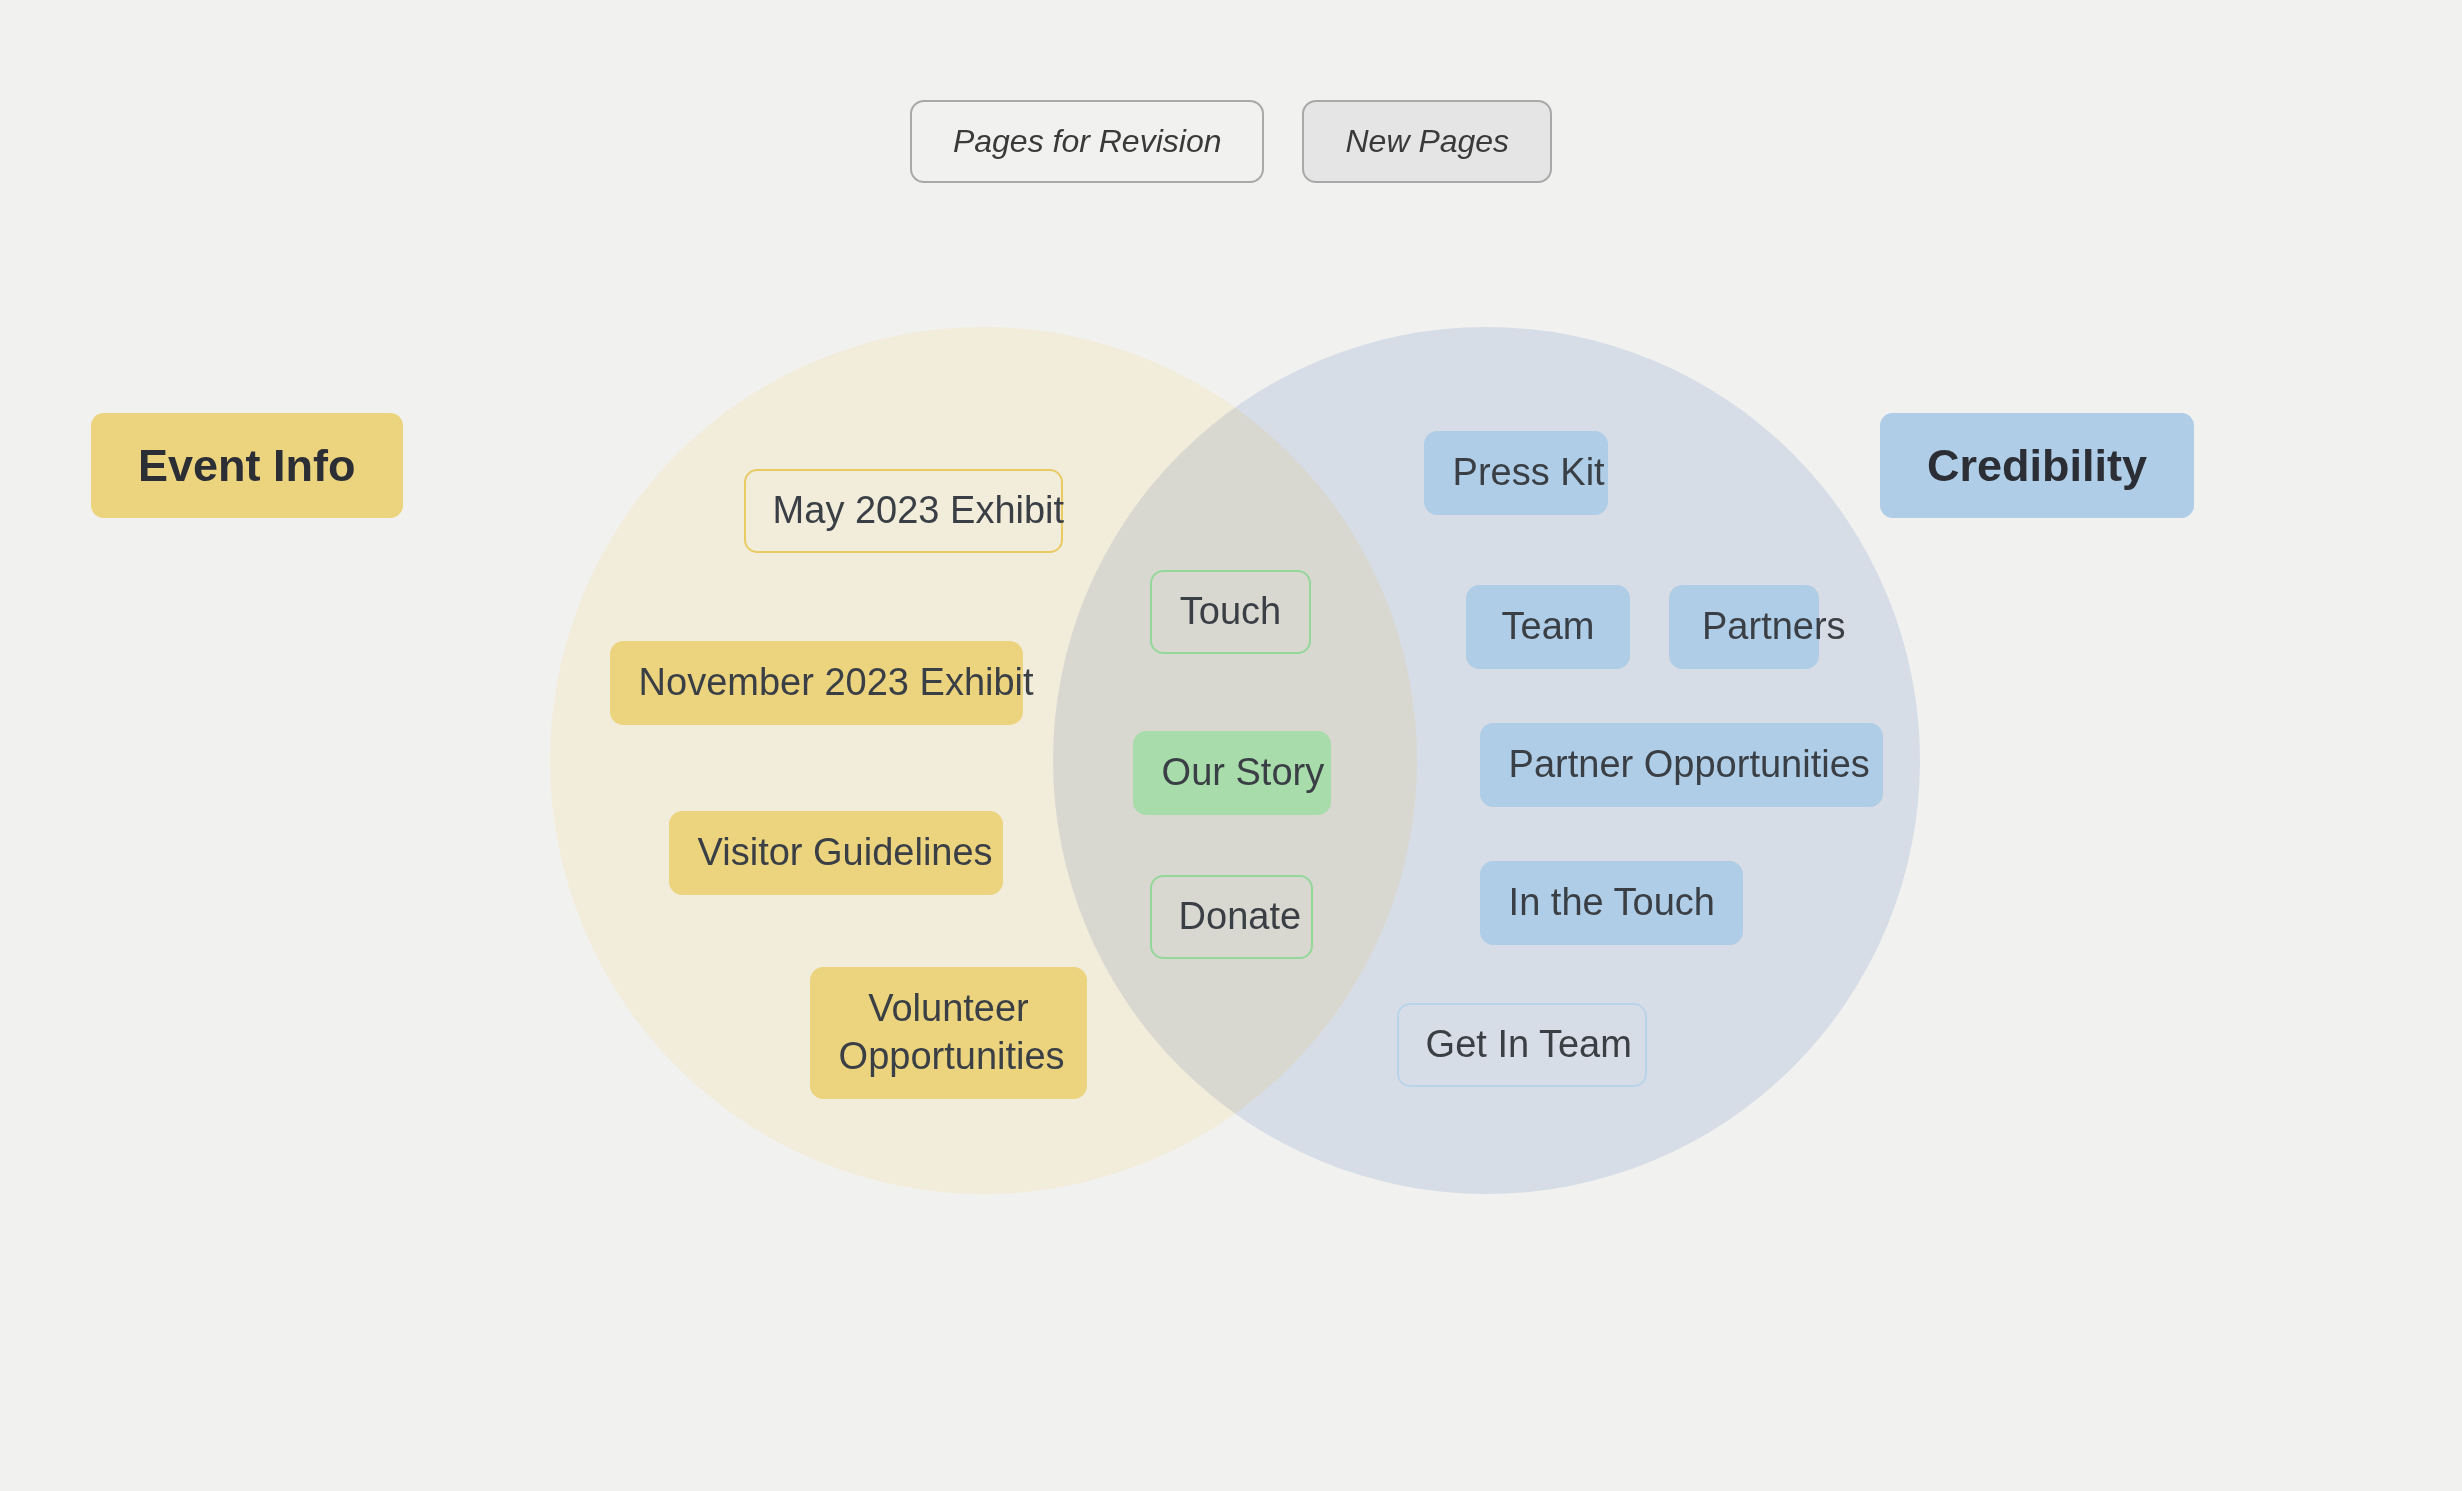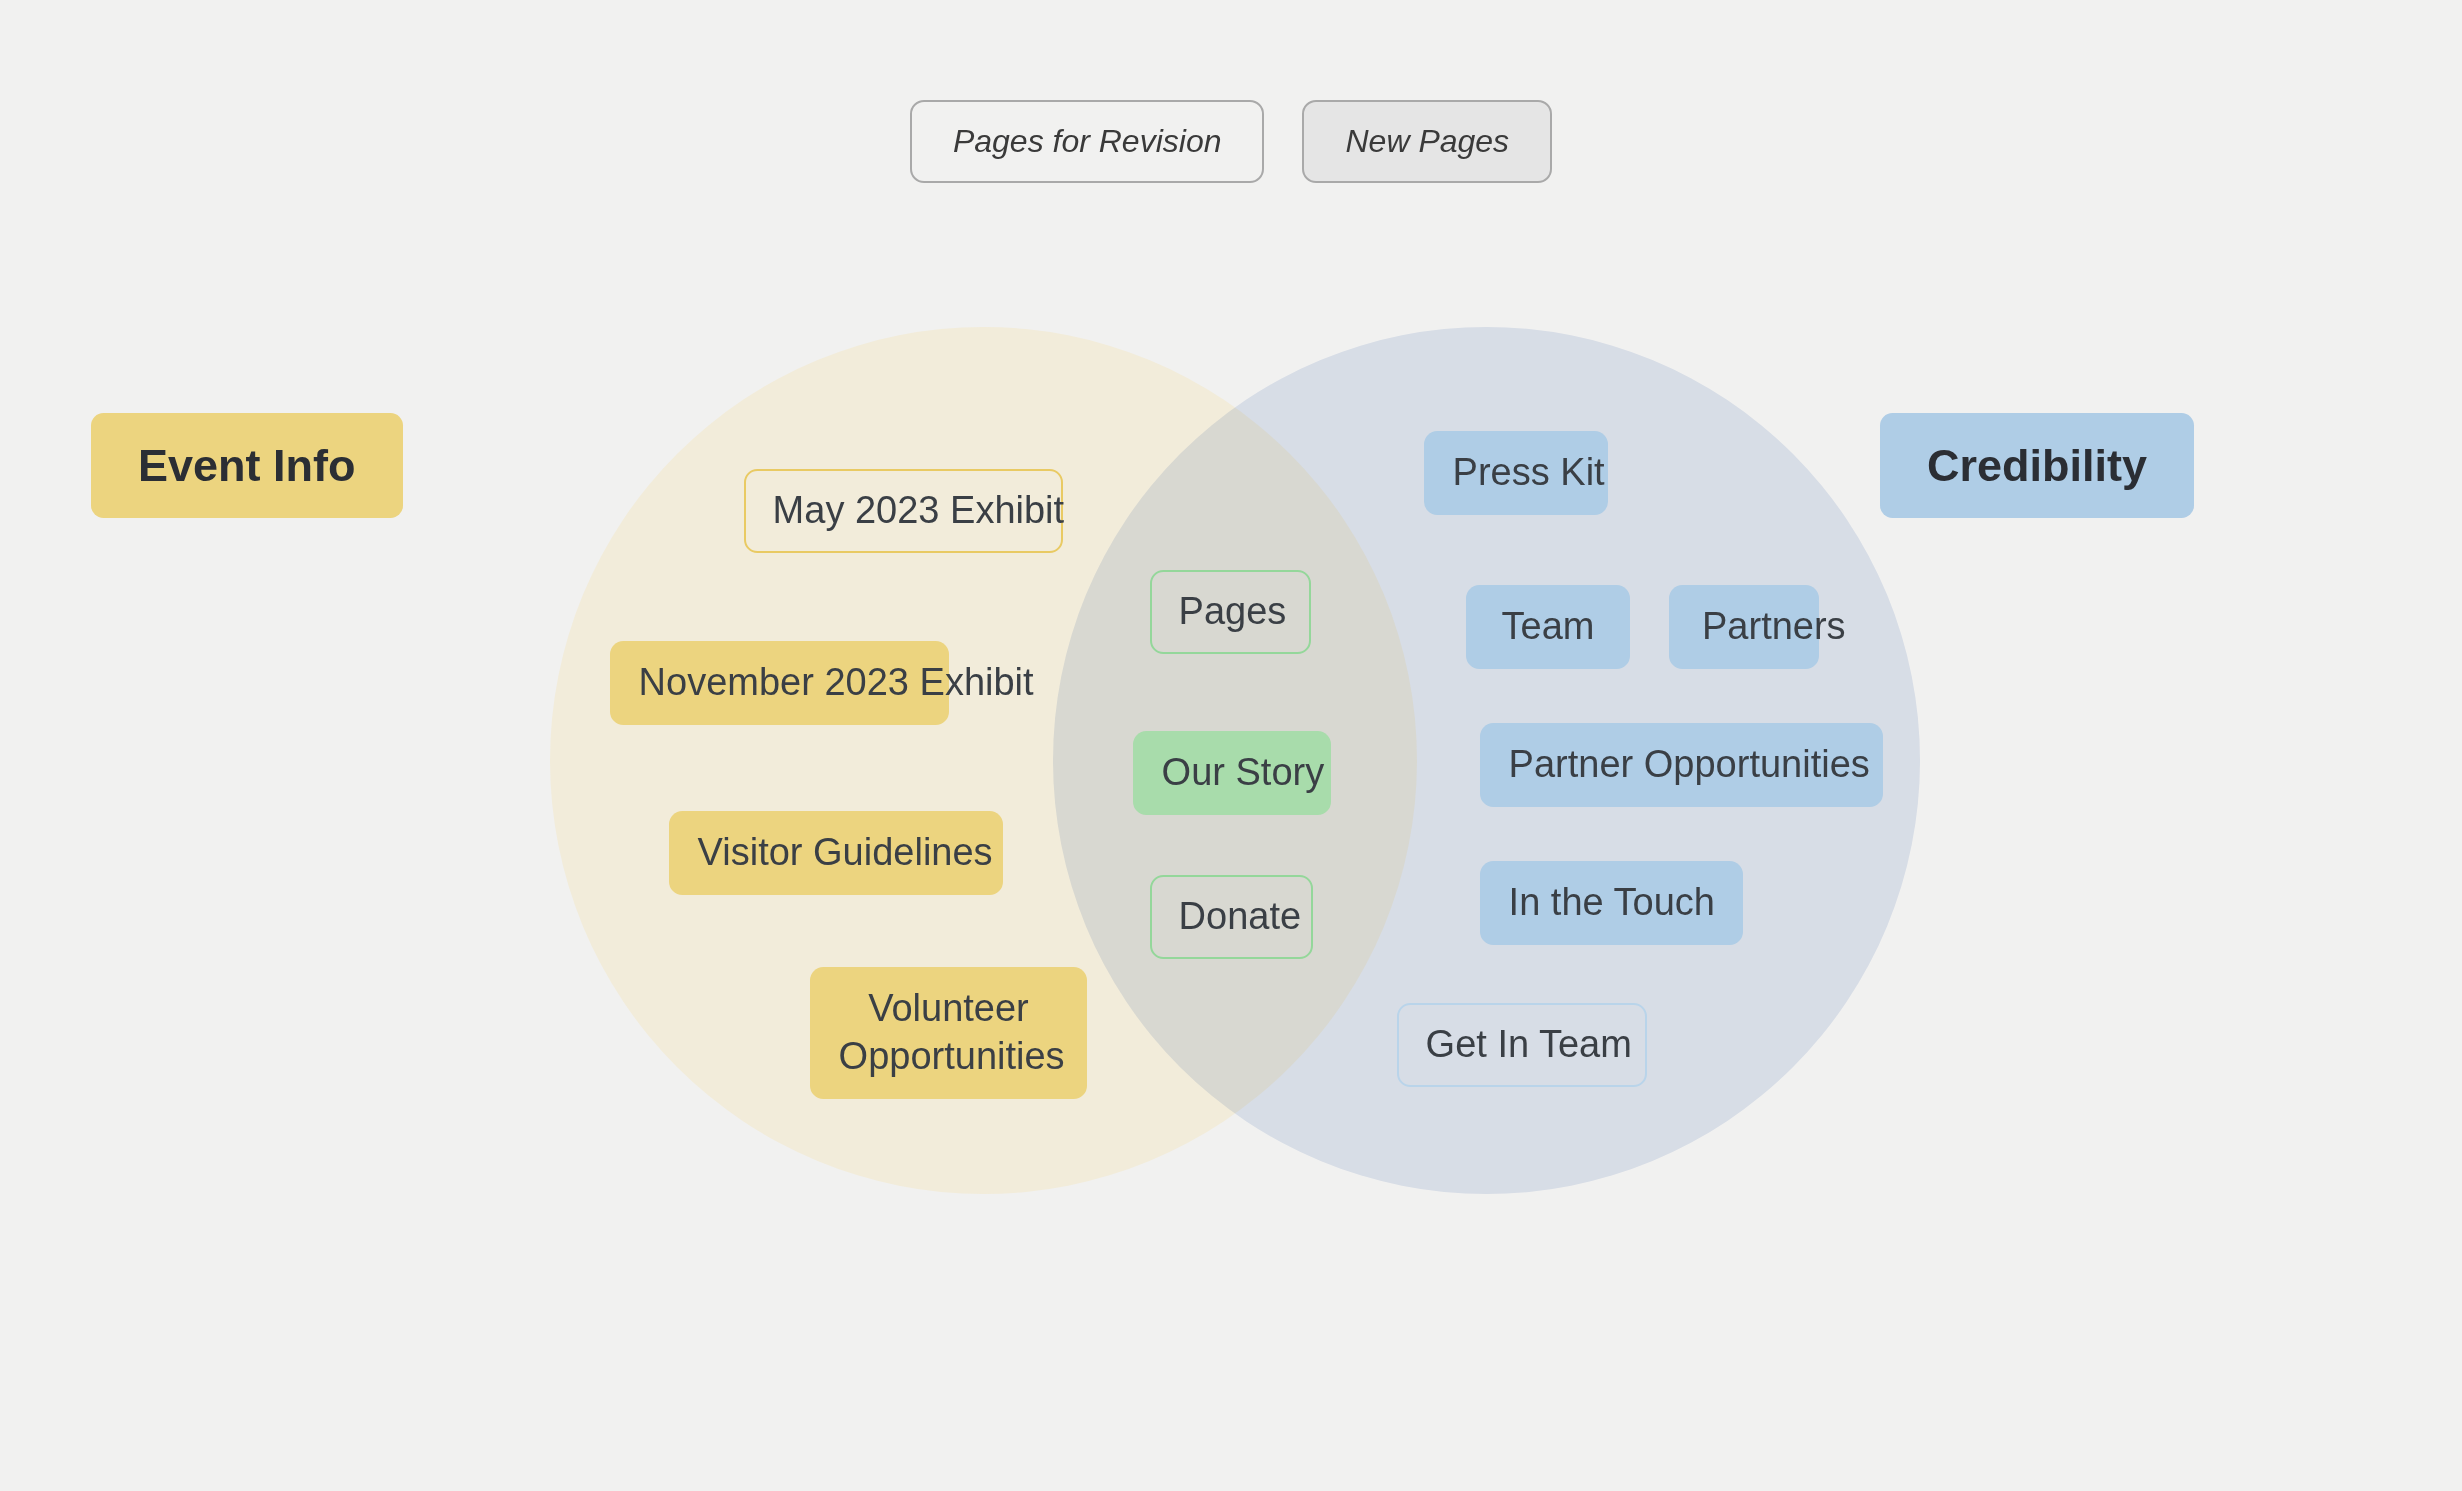--- a/index.html
+++ b/index.html
@@ -127,25 +127,25 @@
     <div class="legend-chip solid">New Pages</div>
   </div>
 
   <div class="circle circle-left"></div>
   <div class="circle circle-right"></div>
 
   <div class="cat-label cat-event">Event Info</div>
   <div class="cat-label cat-cred">Credibility</div>
 
   <div class="pill outline-yellow" style="left:744px; top:469px; width:319px;">May 2023 Exhibit</div>
-  <div class="pill solid-yellow" style="left:610px; top:641px; width:339px;">November 2023 Exhibit</div>
+  <div class="pill solid-yellow" style="left:610px; top:641px; width:413px;">November 2023 Exhibit</div>
   <div class="pill solid-yellow" style="left:669px; top:811px; width:334px;">Visitor Guidelines</div>
   <div class="pill solid-yellow wrap" style="left:810px; top:967px; width:277px;">Volunteer Opportunities</div>
 
-  <div class="pill outline-green" style="left:1150px; top:570px; width:161px;">Pages</div>
+  <div class="pill outline-green" style="left:1150px; top:570px; width:161px;">Touch</div>
   <div class="pill solid-green" style="left:1133px; top:731px; width:198px;">Our Story</div>
   <div class="pill outline-green" style="left:1150px; top:875px; width:163px;">Donate</div>
 
   <div class="pill solid-blue" style="left:1424px; top:431px; width:184px;">Press Kit</div>
   <div class="pill solid-blue" style="left:1466px; top:585px; width:164px;">Team</div>
   <div class="pill solid-blue" style="left:1669px; top:585px; width:150px;padding-left:31px;">Partners</div>
   <div class="pill solid-blue" style="left:1480px; top:723px; width:403px;">Partner Opportunities</div>
   <div class="pill solid-blue" style="left:1480px; top:861px; width:263px;">In the Touch</div>
   <div class="pill outline-blue" style="left:1397px; top:1003px; width:250px;">Get In Team</div>
 

